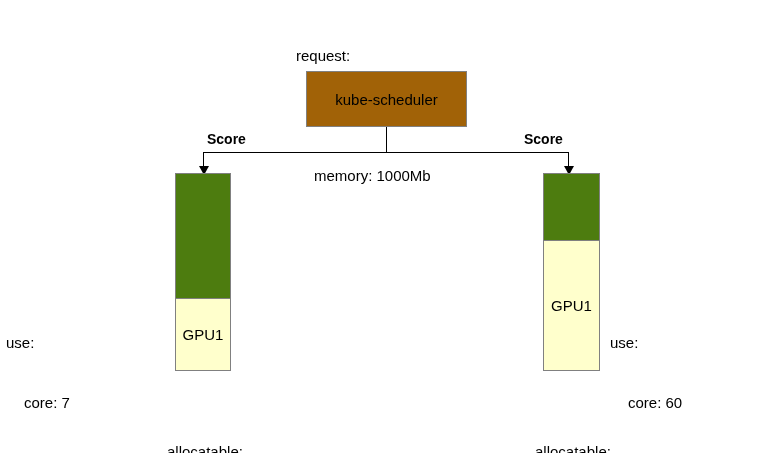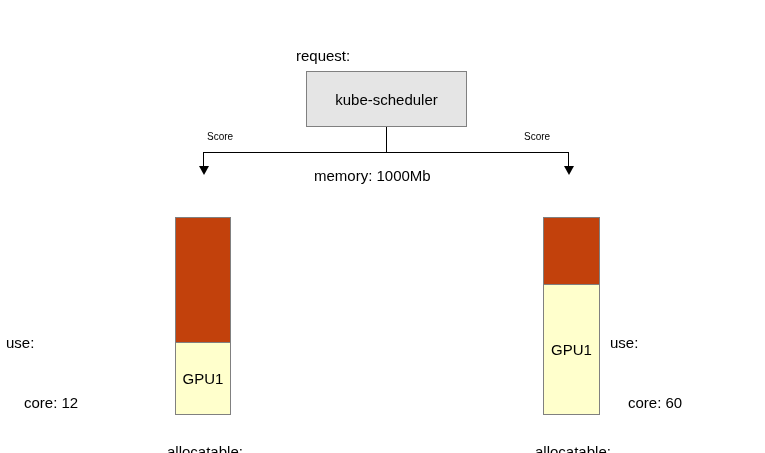--- a/index.html
+++ b/index.html
@@ -33,21 +33,21 @@
   #request-block .line { display: block; }
   #request-block .indent { padding-left: 18px; }
 
   
   .scheduler-box {
     position: absolute;
     left: 306px;
     top: 71px;
     width: 161px;
     height: 56px;
-    background: #e5e5e5;
+    background: #a16207;
     border: 1px solid #808080;
     box-sizing: border-box;
     display: flex;
     align-items: center;
     justify-content: center;
     font-size: 15px;
   }
 
   
   .line-v, .line-h {
@@ -68,33 +68,33 @@
     height: 0;
     border-left: 5px solid transparent;
     border-right: 5px solid transparent;
     border-top: 9px solid #000000;
   }
   #arrow-left  { left: 199px; top: 166px; }
   #arrow-right { left: 564px; top: 166px; }
 
   .score-label {
     position: absolute;
-    font-size: 10px;
+    font-size: 14px;
     white-space: pre;
+    font-weight: bold;
   }
   #score-left  { left: 207px; top: 131px; }
   #score-right { left: 524px; top: 131px; }
 
   
   .node-box {
     position: absolute;
     border: 1px solid #808080;
     box-sizing: border-box;
-    background: #c2410c;
-    margin-top: 44px;
+    background: #4d7c0f;
   }
   #node-left-box  { left: 175px; top: 173px; width: 56px; height: 198px; }
   #node-right-box { left: 543px; top: 173px; width: 57px; height: 198px; }
 
   .node-used {
     position: absolute;
     left: 0;
     bottom: 0;
     width: 100%;
     background: #ffffcc;
@@ -151,21 +151,21 @@
   </div>
 
   <div class="node-box" id="node-right-box">
     <div class="node-used" id="node-right-used">
       <span>GPU1</span>
     </div>
   </div>
 
   <div class="txt use-block" id="use-left">
     <span class="line">use:</span>
-    <span class="indent">core: 12</span>
+    <span class="indent">core: 7</span>
     
   </div>
 
   <div class="txt use-block" id="use-right">
     <span class="line">use:</span>
     <span class="indent">core: 60</span>
     
   </div>
 
   <div class="txt alloc-block" id="alloc-left">

